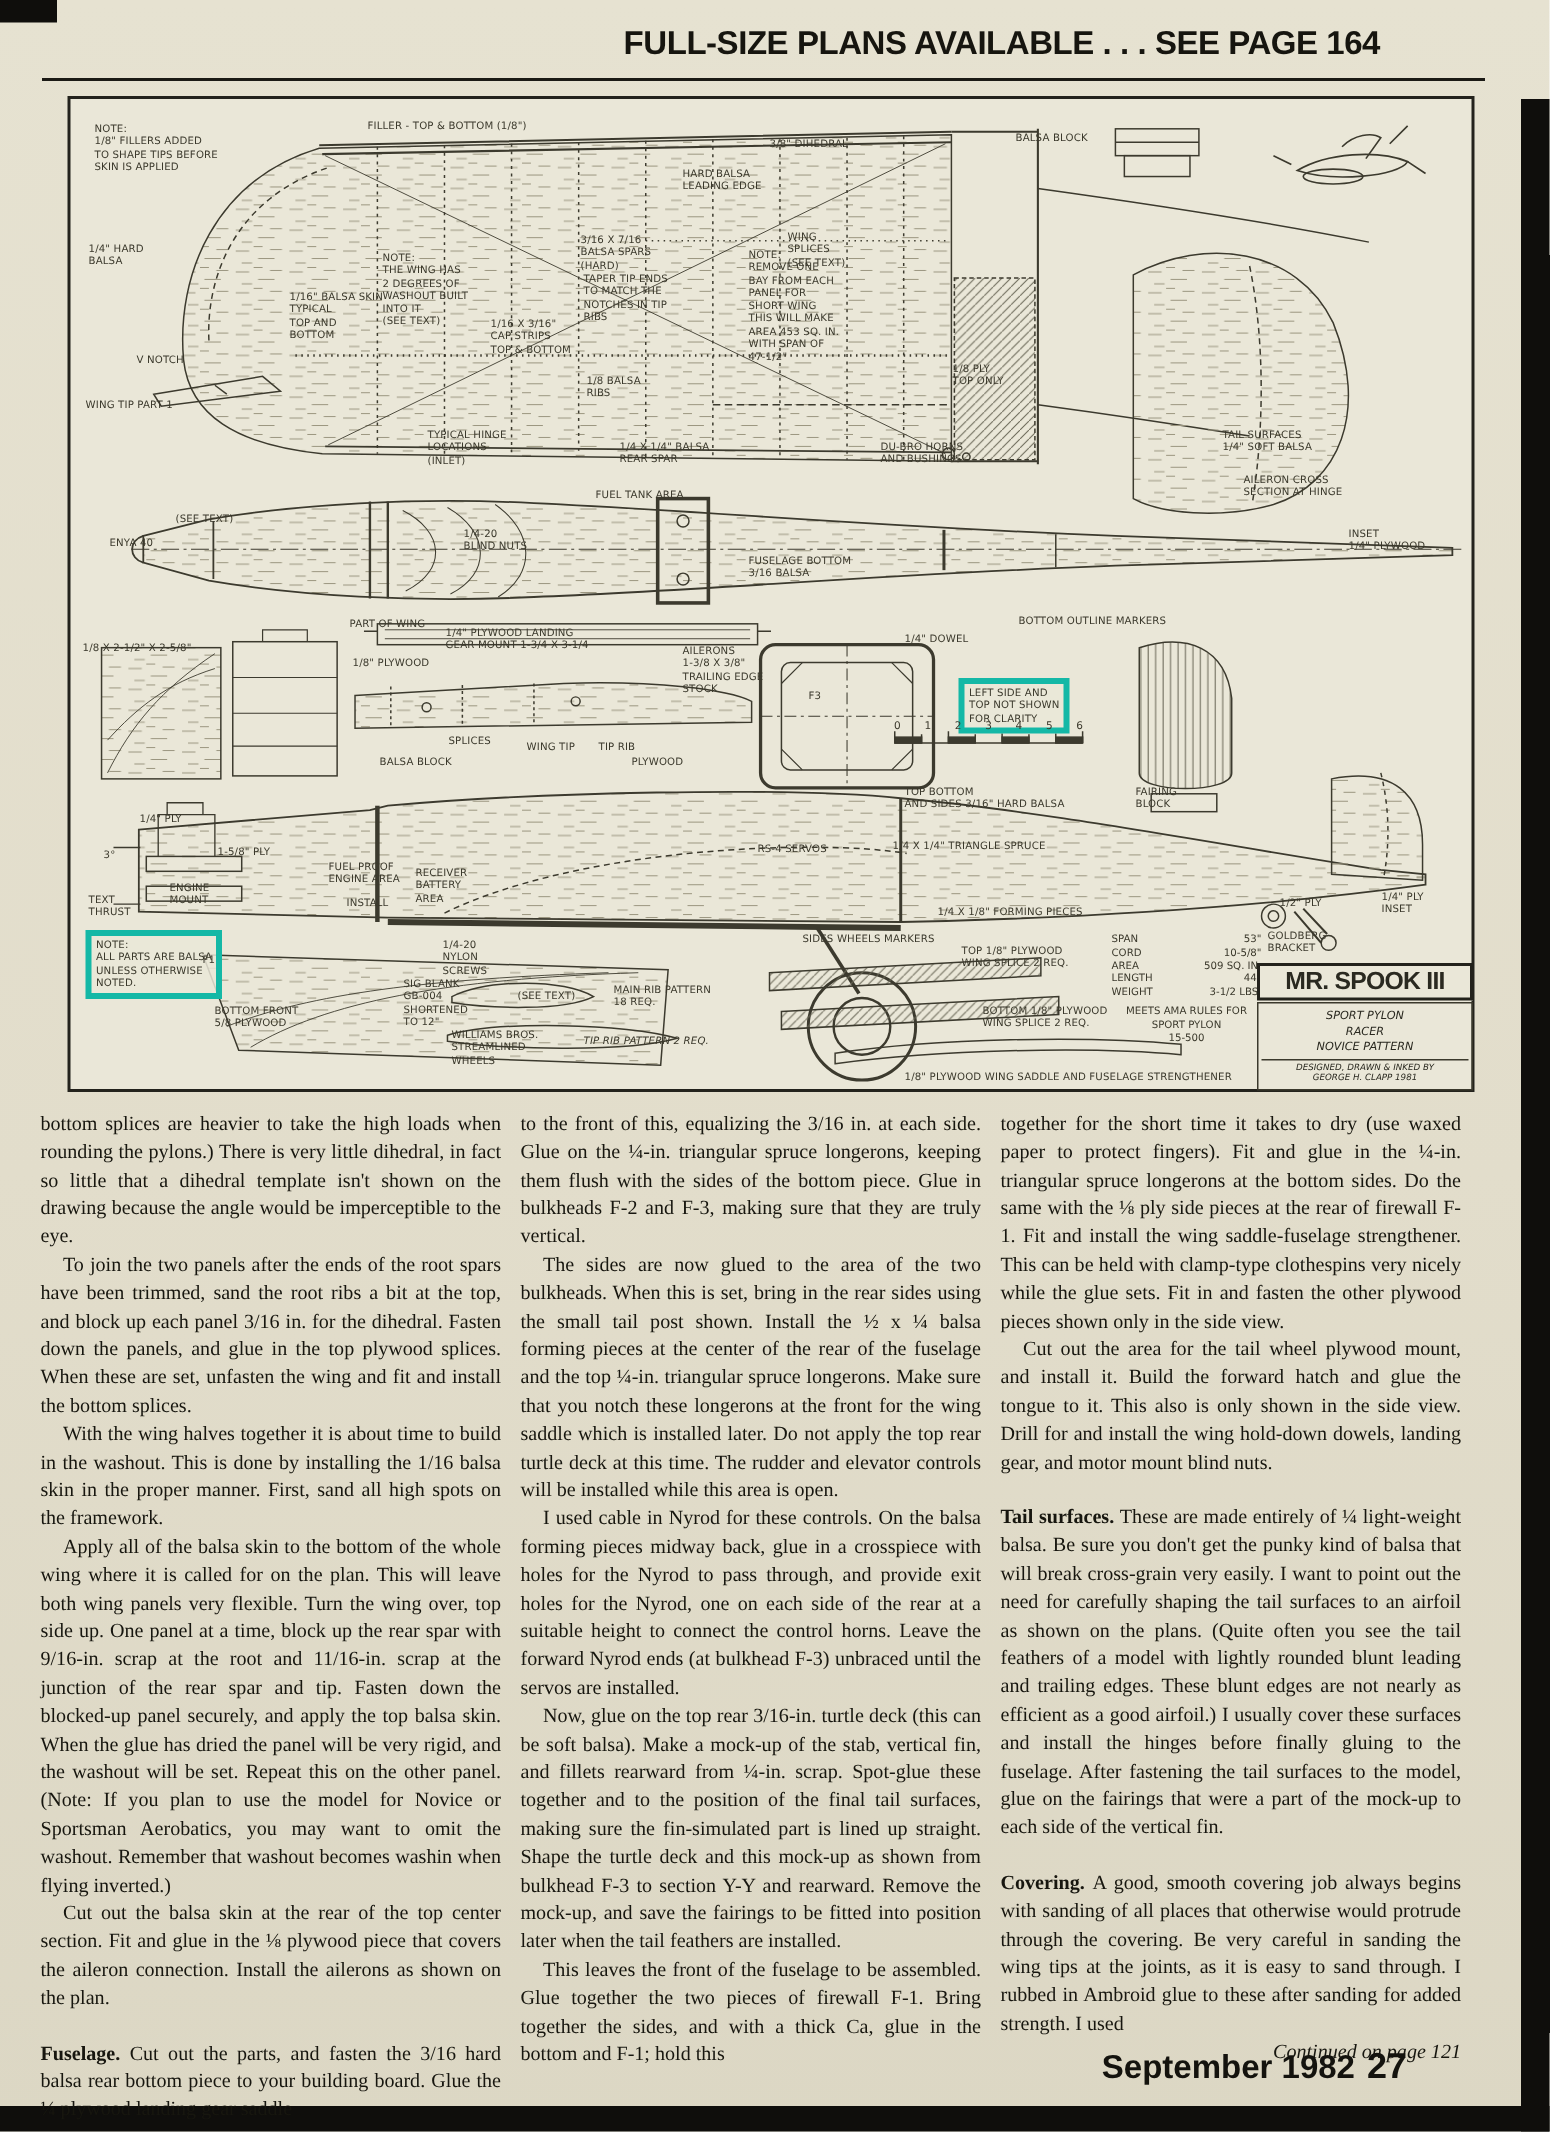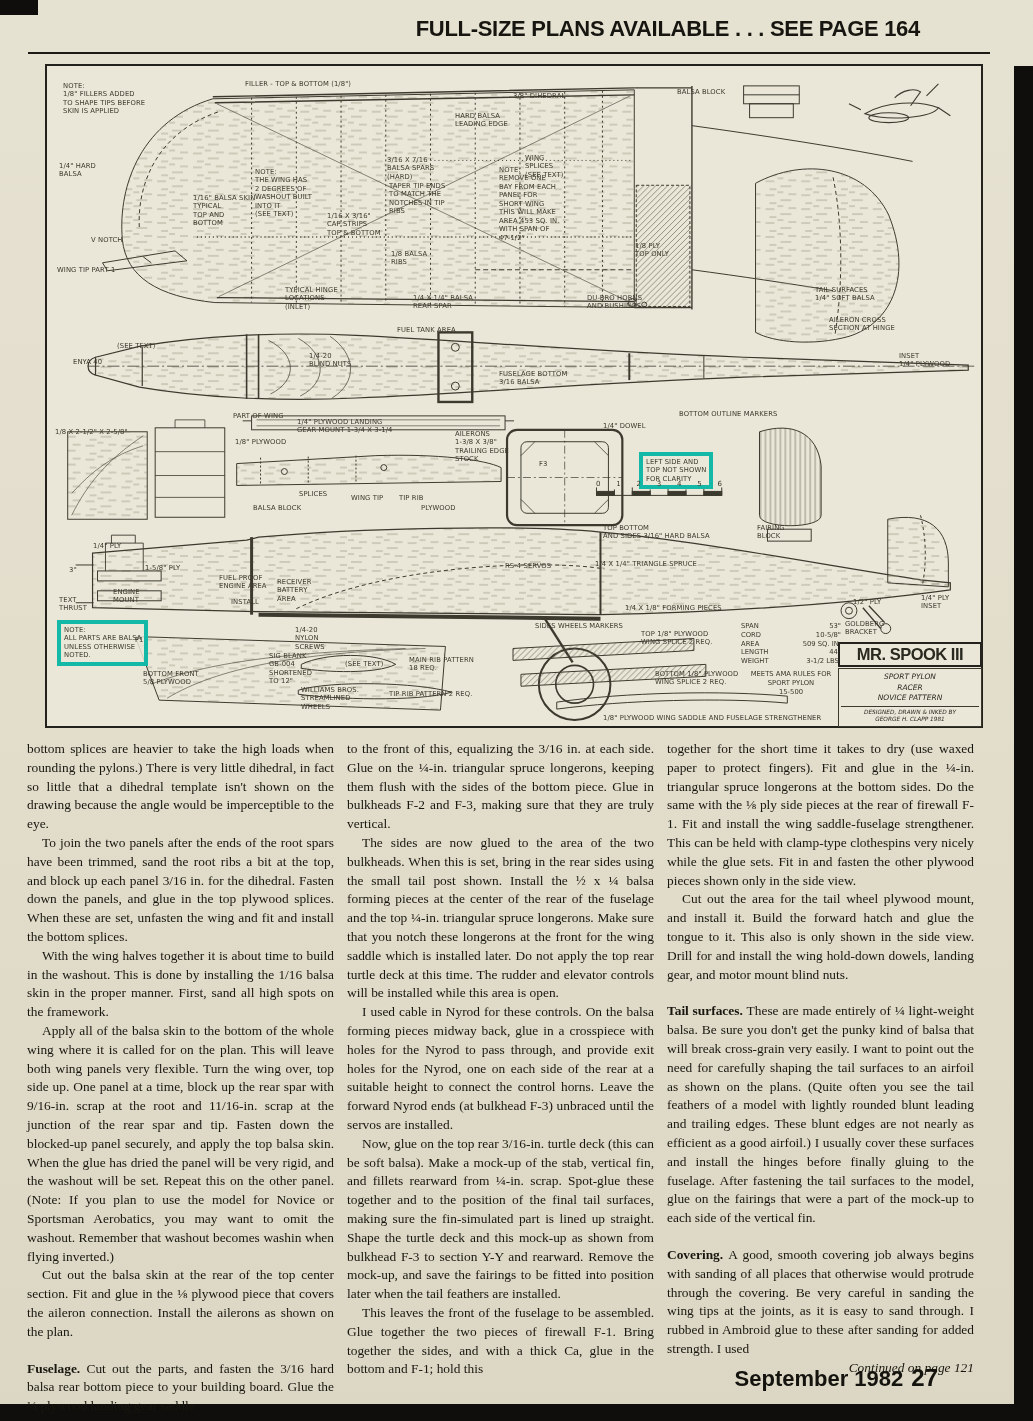--- a/index.html
+++ b/index.html
@@ -349,21 +349,21 @@
       <div class="plan-label" style="left: 222px; top: 586px;">SIG BLANK
 GB-004
 SHORTENED
 TO 12"</div>
       <div class="plan-label" style="left: 254px; top: 620px;">WILLIAMS BROS.
 STREAMLINED
 WHEELS</div>
       <div class="plan-label" style="left: 298px; top: 594px;">(SEE TEXT)</div>
       <div class="plan-label" style="left: 362px; top: 590px;">MAIN RIB PATTERN
 18 REQ.</div>
-      <div class="plan-label" style="left: 342px; top: 624px;">TIP RIB PATTERN  2 REQ.</div>
+      <div class="plan-label" style="left: 342px; top: 624px; font-style: italic;">TIP RIB PATTERN  2 REQ.</div>
       <div class="plan-label" style="left: 488px; top: 556px;">SIDES WHEELS MARKERS</div>
       <div class="plan-label" style="left: 578px; top: 538px;">1/4 X 1/8" FORMING PIECES</div>
       <div class="plan-label" style="left: 594px; top: 564px;">TOP 1/8" PLYWOOD
 WING SPLICE  2 REQ.</div>
       <div class="plan-label" style="left: 608px; top: 604px;">BOTTOM 1/8" PLYWOOD
 WING SPLICE  2 REQ.</div>
       <div class="plan-label" style="left: 556px; top: 648px;">1/8" PLYWOOD WING SADDLE AND FUSELAGE STRENGTHENER</div>
       <div class="plan-label" style="left: 806px; top: 532px;">1/2" PLY</div>
       <div class="plan-label" style="left: 798px; top: 554px;">GOLDBERG
 BRACKET</div>

